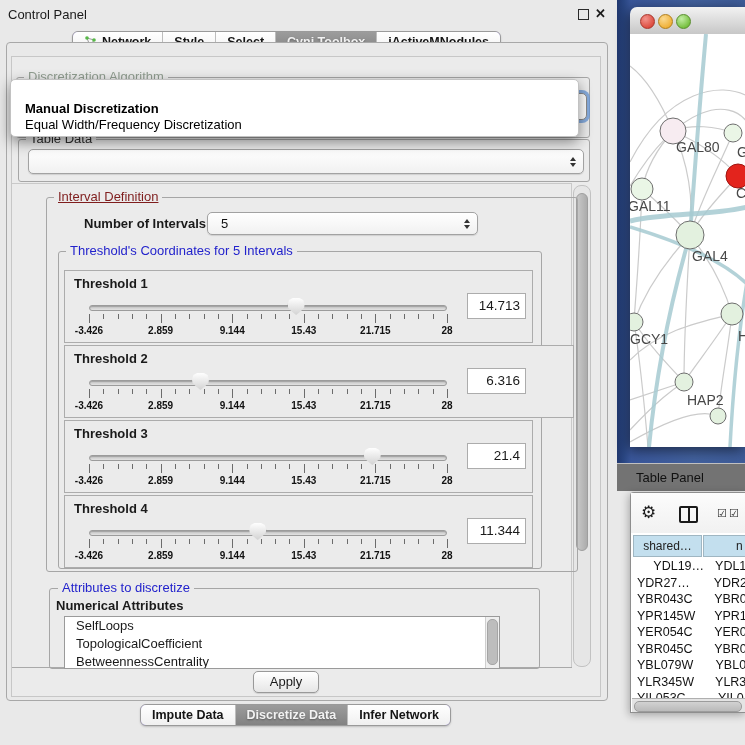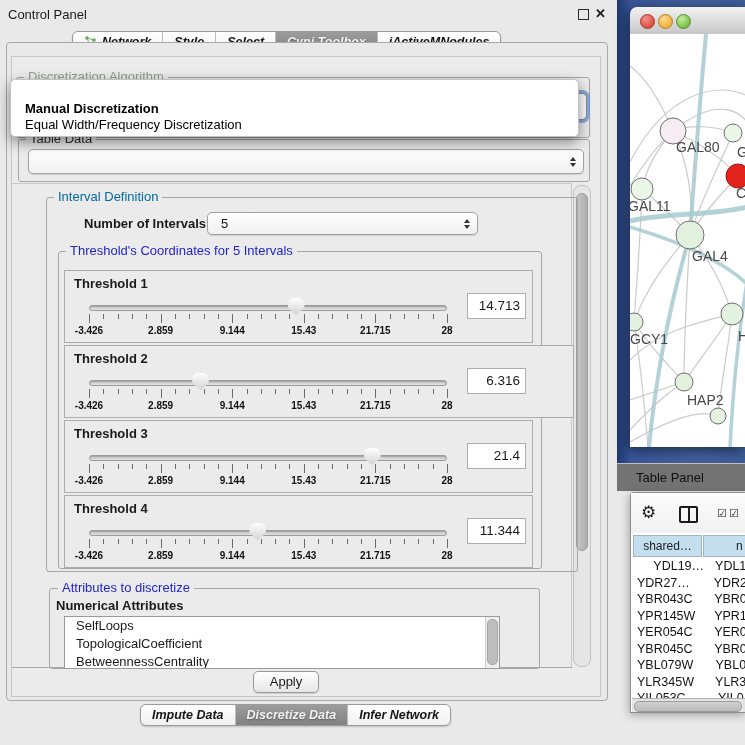--- a/index.html
+++ b/index.html
@@ -1,31 +1,31 @@
 <!DOCTYPE html>
 <html><head>
 <meta charset="utf-8">
 <style>
   html,body{margin:0;padding:0;}
   body{width:745px;height:745px;position:relative;overflow:hidden;background:#E9E9E9;
        font-family:"Liberation Sans",sans-serif;color:#1A1A1A;}
   .abs{position:absolute;}
   
   .seg{position:absolute;display:flex;height:20px;border:1px solid #9A9A9A;border-radius:6px;
-       overflow:hidden;background:#c4b5fd;box-shadow:0 1px 2px rgba(0,0,0,.18);font-style:italic;}
+       overflow:hidden;background:#c4b5fd;box-shadow:0 1px 2px rgba(0,0,0,.18);}
   .seg .s{display:flex;align-items:center;gap:5px;padding:0 11px;font-size:12.5px;font-weight:bold;
        color:#151515;border-left:1px solid #BDBDBD;background:linear-gradient(#FFFFFF,#F0F0F0);white-space:nowrap;}
   .seg .s:first-child{border-left:none;}
   .seg .s.sel{background:linear-gradient(#9C9C9C,#828282);color:#F2F2F2;text-shadow:0 1px 2px rgba(0,0,0,.35);}
   
   .panel-outer{left:6px;top:42px;width:600px;height:657px;border:1px solid #A8A8A8;border-radius:4px;background:#E9E9E9;}
   .panel-inner{left:11px;top:56px;width:588px;height:639px;border:1px solid #C7C7C7;background:#EBEBEB;}
   .group{position:absolute;border:1px solid #A6A6A6;border-radius:3px;}
   .group-label{position:absolute;font-size:13px;line-height:14px;background:#EBEBEB;padding:0 4px;white-space:nowrap;}
-  .lbl-green{color:#0369a1;}
+  .lbl-green{color:#7f1d1d;text-decoration:underline;}
   .lbl-blue{color:#2323CC;}
   .lbl-gray{color:#8F9C8F;}
   .lbl-dark{color:#2F2F2F;}
   
   .combo{position:absolute;background:linear-gradient(#FFFFFF,#F1F1F1);border:1px solid #A2A2A2;border-radius:5px;
        font-size:13px;color:#111;display:flex;align-items:center;padding-left:13px;box-shadow:0 1px 1px rgba(0,0,0,.12);}
   .stepper{position:absolute;right:7px;top:50%;transform:translateY(-50%);display:flex;flex-direction:column;gap:2px;}
   .tri-up{width:0;height:0;border-left:3.5px solid transparent;border-right:3.5px solid transparent;border-bottom:4.5px solid #333;}
   .tri-dn{width:0;height:0;border-left:3.5px solid transparent;border-right:3.5px solid transparent;border-top:4.5px solid #333;}
   

